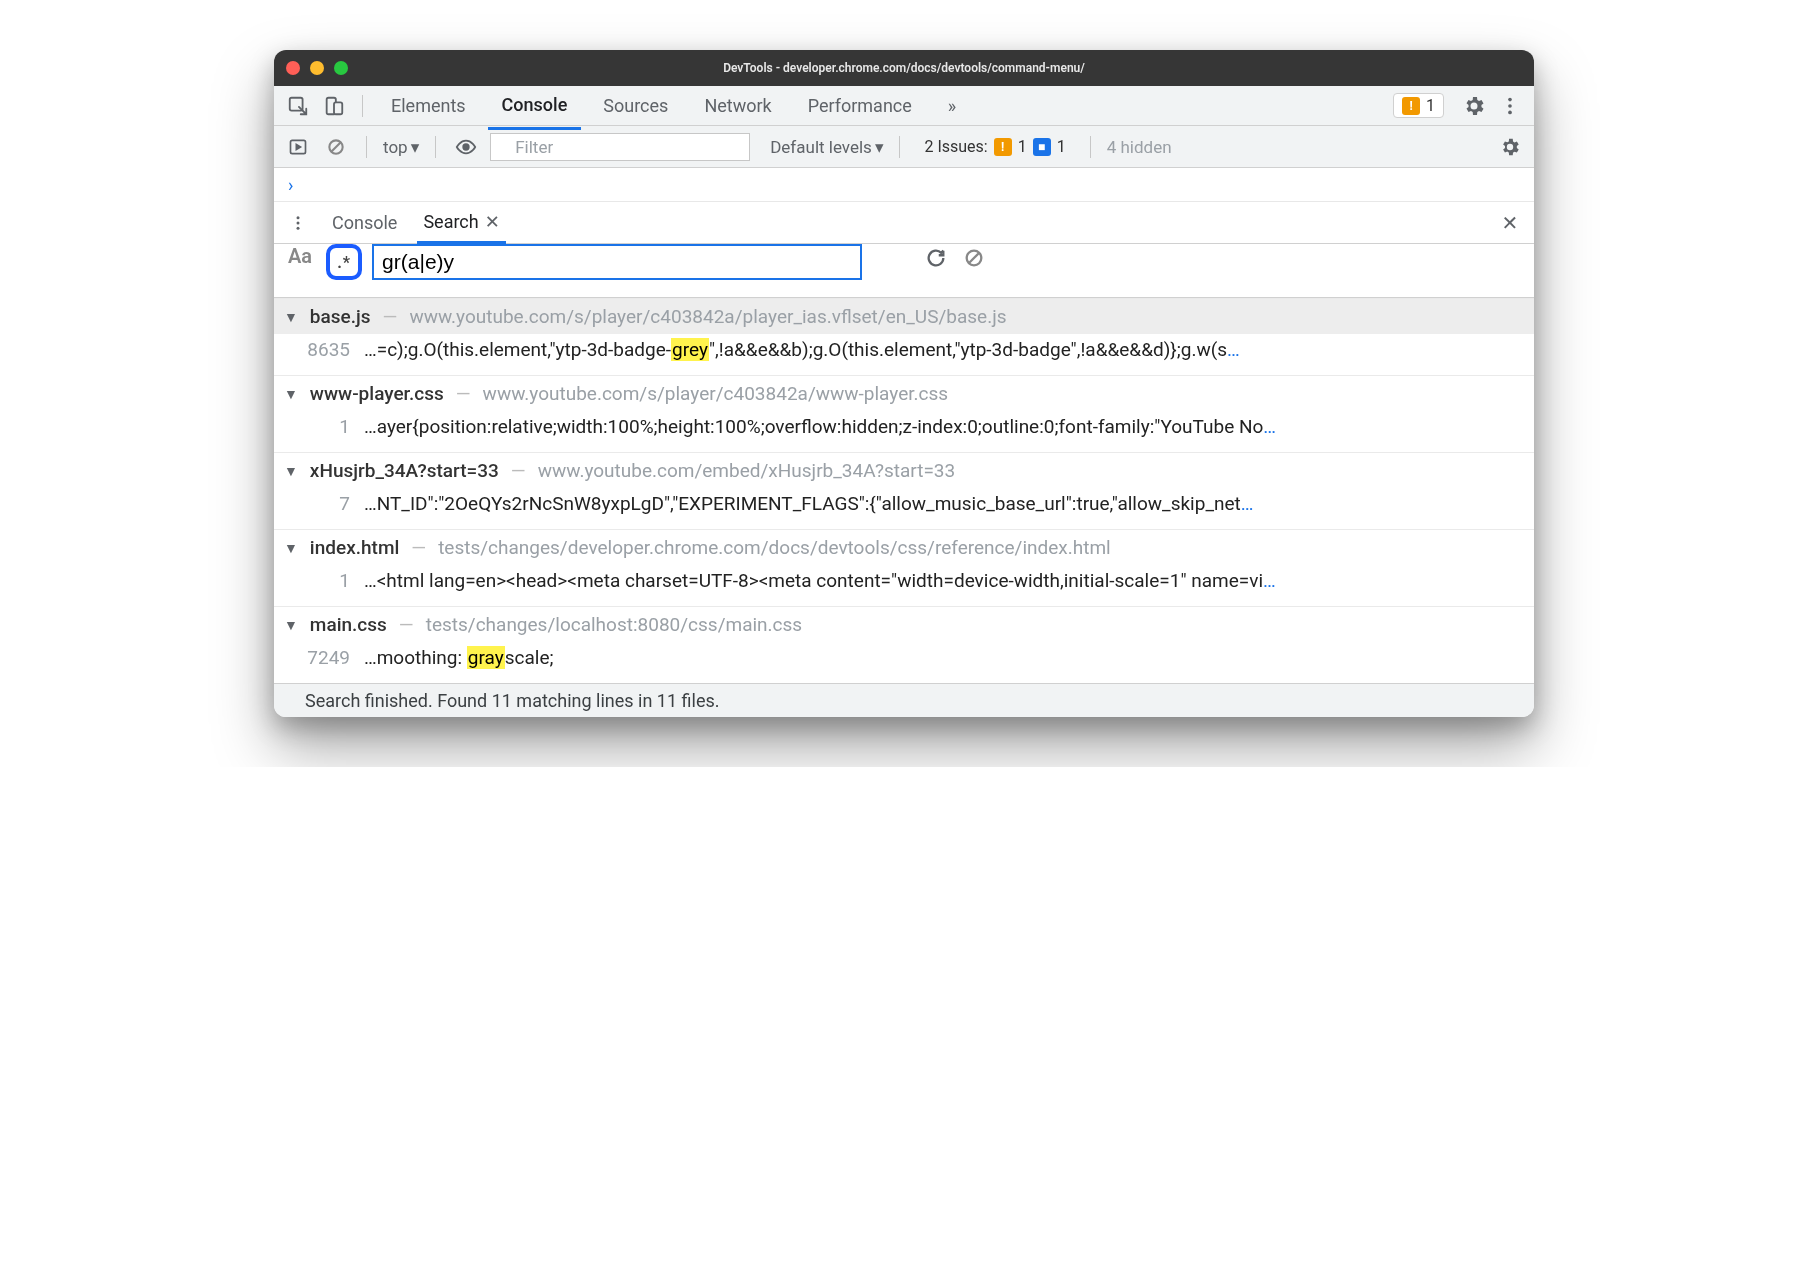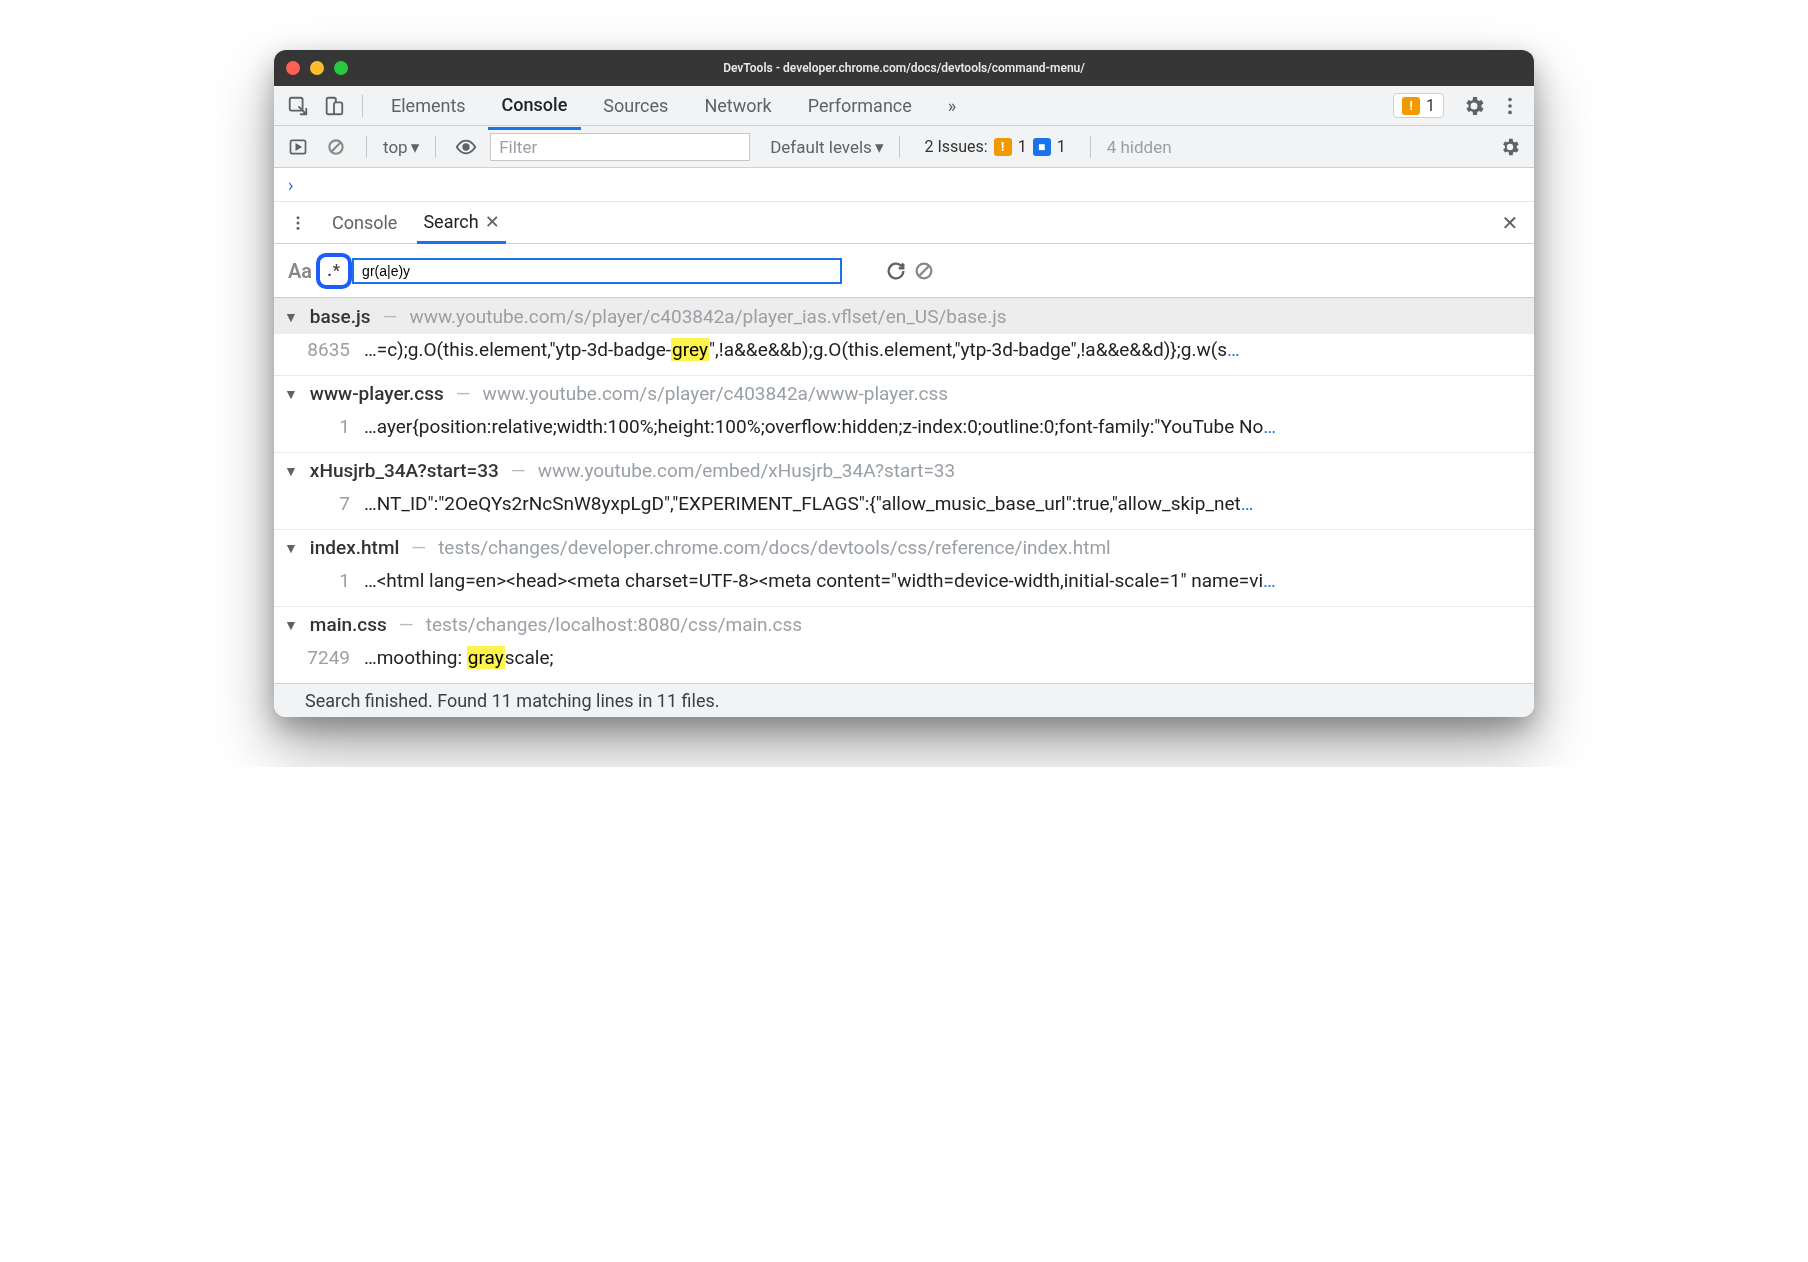--- a/index.html
+++ b/index.html
@@ -68,45 +68,45 @@
   .badge.orange { background: #f29900; }
   .badge.blue { background: #1a73e8; }
   .console-toolbar {
     background: #f1f3f4;
     border-bottom: 1px solid #d0d0d0;
     display: flex; align-items: center; height: 42px;
     padding: 0 10px; gap: 10px; color: #5f6368; font-size: 17px;
   }
   .filter-input-box {
     border: 1px solid #c7c7c7; background: #fff; height: 28px; flex: 0 0 260px;
-    display: flex; align-items: center; padding: 0 8px; color: #9aa0a6;
+    display: flex; align-items: center; padding: 0 24px; color: #9aa0a6;
   }
   .dropdown { display: inline-flex; align-items: center; gap: 3px; cursor: pointer;}
   .prompt-row { height: 34px; display: flex; align-items: center; padding: 0 14px; color: #1a73e8; font-size: 18px; border-bottom: 1px solid #e8e8e8;}
   .drawer-tabs {
     border-bottom: 1px solid #d0d0d0;
     display: flex; align-items: center; height: 42px;
     padding: 0 10px; gap: 14px; color: #5f6368; font-size: 18px;
   }
   .drawer-tab { display: inline-flex; align-items: center; gap: 6px; padding: 0 6px; height: 42px; cursor: pointer;}
   .drawer-tab.active { color: #202124; border-bottom: 3px solid #1a73e8; }
   .search-bar {
     border-bottom: 1px solid #d0d0d0;
-    display: flex; align-items: center; height: 54px;
-    padding: 0 10px; color: #5f6368;
+    display: flex; align-items: flex-start; height: 54px;
+    padding: 0 10px; gap: 10px; color: #5f6368;
   }
   .aa { font-size: 20px; font-weight: 600; color: #888; padding: 0 4px; }
   .regex-toggle {
     border: 4px solid #1b5cff; border-radius: 10px;
     width: 36px; height: 36px; display: flex; align-items: center; justify-content: center;
     color: #444; font-weight: bold;
   }
   .search-input {
     border: 2px solid #1a73e8;
-    height: 26px; flex: 0 0 490px; font-size: 14px;
+    height: 36px; flex: 0 0 490px; font-size: 21px;
     padding: 0 8px; outline: none;
   }
   .results { font-size: 19px; color: #333; }
   .result-group-header {
     display: flex; align-items: center; gap: 12px;
     padding: 6px 10px;
     border-top: 1px solid #eaeaea;
   }
   .result-group-header.first { background: #ededed; }
   .disclosure { color: #5f6368; font-size: 14px; }

